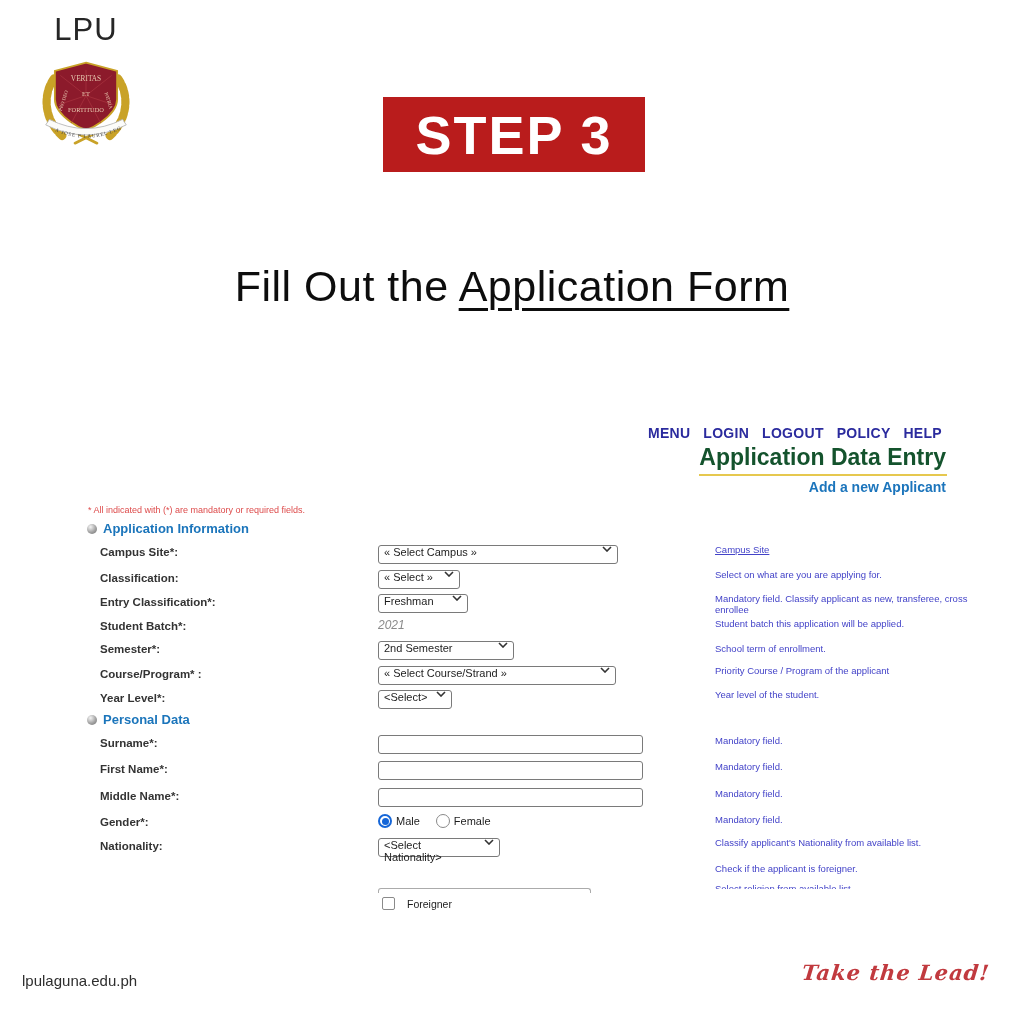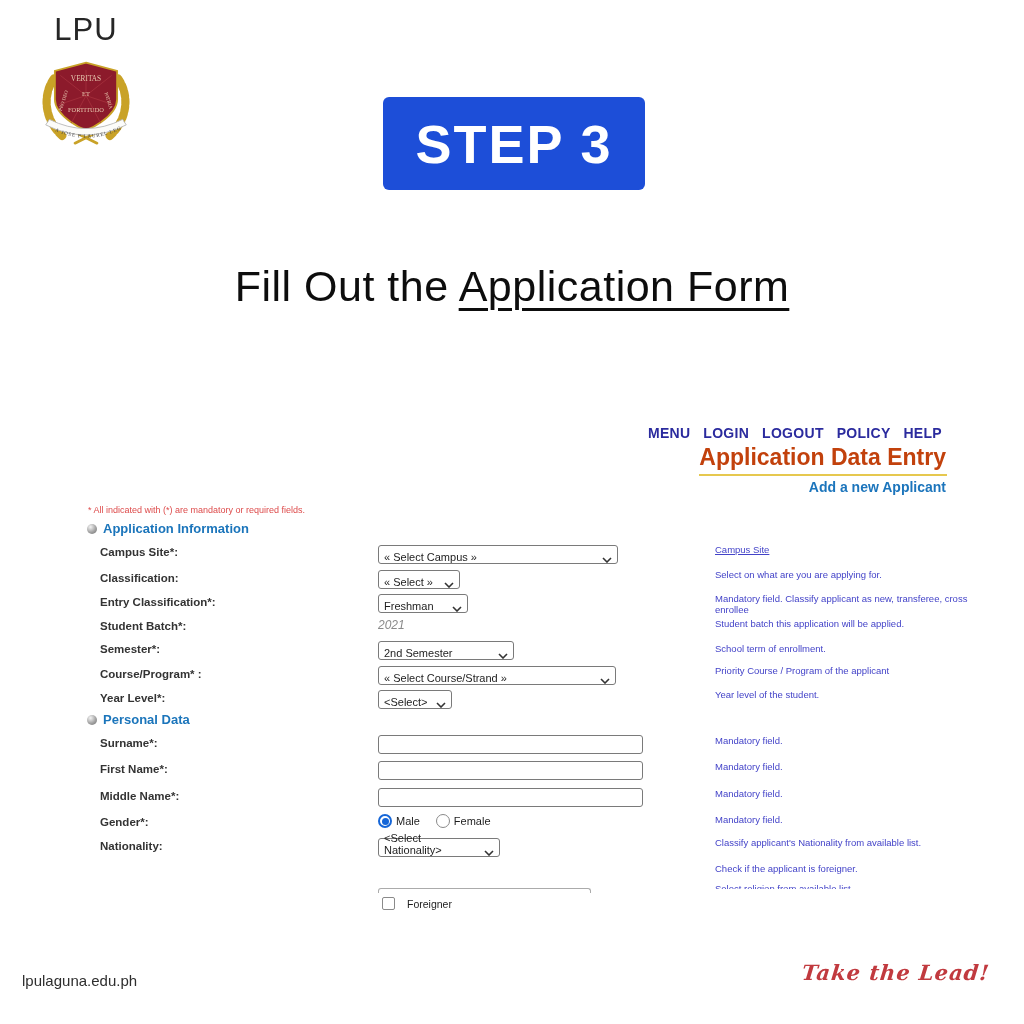--- a/index.html
+++ b/index.html
@@ -6,46 +6,46 @@
   html,body { background:#fff; }
   .canvas { position:relative; width:1024px; height:1024px; background:#ffffff;
             font-family:"Liberation Sans", sans-serif; overflow:hidden; }
   .abs { position:absolute; }
 
   
   .logo-block { left:30px; top:12px; width:112px; text-align:center; }
   .logo-acronym { font-size:31px; color:#262626; letter-spacing:1px; font-weight:400; }
 
   
-  .step-banner { left:383px; top:97px; width:262px; height:93px; background:#1d4ed8;
-                 display:flex; align-items:center; justify-content:center;border-radius:6px; }
+  .step-banner { left:383px; top:97px; width:262px; height:75px; background:#b91c1c;
+                 display:flex; align-items:center; justify-content:center; }
   .step-banner span { color:#fff; font-weight:800; font-size:54px; letter-spacing:2px; }
 
   
   .main-heading { left:0; top:262px; width:1024px; text-align:center; font-size:43px;
                   color:#0d0d0d; font-weight:400; letter-spacing:0.5px; }
   .main-heading .u { text-decoration:underline; text-decoration-thickness:3px; text-underline-offset:7px; }
 
   
   .menu-bar { top:425px; right:82px; font-size:14px; font-weight:bold; color:#2B2B9E; }
   .menu-bar span { margin-left:9px; letter-spacing:0.3px; cursor:pointer; }
-  .app-title { top:444px; right:78px; font-size:23px; font-weight:bold; color:#c2410c; }
+  .app-title { top:444px; right:78px; font-size:23px; font-weight:bold; color:#14532d; }
   .gold-rule { left:699px; top:474px; width:248px; height:2px; background:#E6C84F; }
   .app-subtitle { top:479px; right:78px; font-size:14px; font-weight:bold; color:#1C75BC; }
   .note-red { left:88px; top:505px; font-size:9px; color:#DD4B4B; }
 
   .section-hdr { display:flex; align-items:center; gap:6px; }
   .sphere { width:10px; height:10px; border-radius:50%;
             background:radial-gradient(circle at 35% 30%, #f4f4f4, #a3a3a3 55%, #6d6d6d); }
   .section-label { font-size:13px; font-weight:bold; color:#1B75BB; }
 
   .flabel { left:100px; font-size:11.5px; font-weight:bold; color:#333; }
 
   .sel { left:378px; height:19px; border:1px solid #7a7a7a; border-radius:3px; background:#fff;
-         display:flex; align-items:flex-end; justify-content:space-between;
+         display:flex; align-items:flex-start; justify-content:space-between;
          font-size:11px; color:#1d1d1d; padding:0 5px; cursor:pointer; }
   .chev { display:inline-flex; margin-left:6px; }
   .ti { left:378px; width:265px; height:19px; border:1px solid #7a7a7a; border-radius:3px; background:#fff; }
   .static-val { left:378px; font-size:12px; font-style:italic; color:#8a8a8a; }
 
   .radio-row { left:378px; display:flex; align-items:center; gap:4px; font-size:11px; color:#1d1d1d; }
   .radio { width:14px; height:14px; border-radius:50%; border:1px solid #8a8a8a; background:#fff;
            display:inline-flex; align-items:center; justify-content:center; cursor:pointer; }
   .radio.on { border:2px solid #1566d8; }
   .radio.on::after { content:""; width:7px; height:7px; border-radius:50%; background:#1566d8; }

